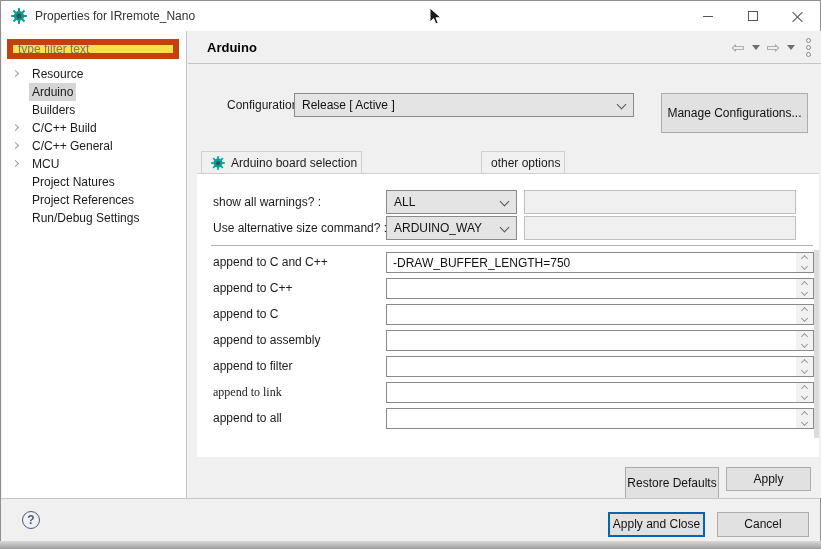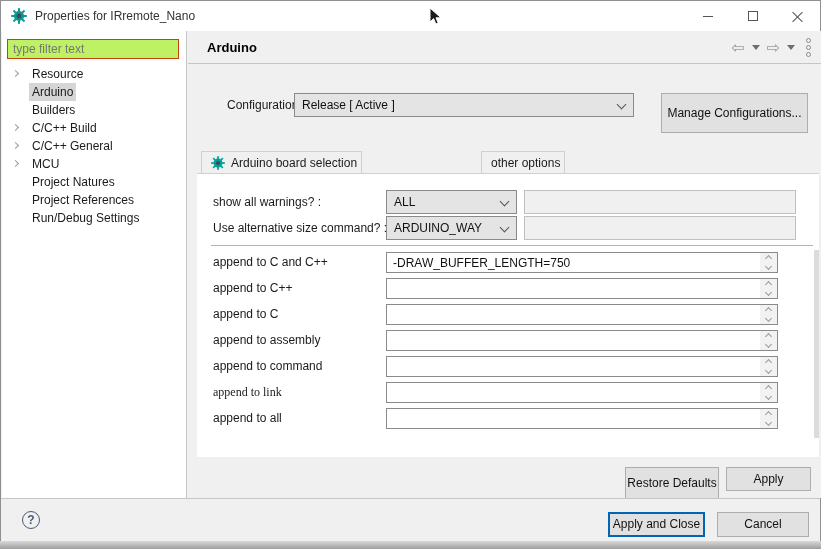--- a/index.html
+++ b/index.html
@@ -17,21 +17,21 @@
   .glyph-min { width:10px; height:1px; background:#555; }
   .glyph-max { width:10px; height:10px; border:1px solid #555; }
   .glyph-close { position:relative; width:11px; height:11px; }
   .glyph-close::before, .glyph-close::after { content:""; position:absolute; left:5px; top:-1px; width:1px; height:14px; background:#555; }
   .glyph-close::before { transform:rotate(45deg); }
   .glyph-close::after { transform:rotate(-45deg); }
   .cursor-arrow { position:absolute; left:428px; top:6px; }
 
   
   .sidebar { position:absolute; left:1px; top:30px; width:185px; height:467px; background:#fff; border-right:1px solid #c6c6c6; }
-  .filter-input { position:absolute; left:5px; top:8px; width:172px; height:20px; border:1px solid #c2410c; padding:0 5px; font-family:"Liberation Sans",sans-serif; font-size:12px; color:#333; background:#bef264; }
+  .filter-input { position:absolute; left:5px; top:8px; width:172px; height:20px; border:6px solid #c2410c; padding:0 5px; font-family:"Liberation Sans",sans-serif; font-size:12px; color:#333; background:#fde047; }
   .filter-input::placeholder { color:#767676; }
   .tree { position:absolute; left:0; top:34px; width:100%; }
   .tree-row { position:relative; height:18px; line-height:18px; }
   .tree-chevron { position:absolute; left:11px; top:6px; width:5px; height:5px; border-top:1px solid #9a9a9a; border-right:1px solid #9a9a9a; transform:rotate(45deg); }
   .tree-label { position:absolute; left:27px; top:0; padding:0 3px; white-space:nowrap; }
   .tree-row.selected .tree-label { background:#d6d6d6; }
 
   
   .main { position:absolute; left:187px; top:30px; width:633px; height:467px; background:#f0f0f0; }
   .main-header { position:absolute; left:0; top:0; width:100%; height:33px; border-bottom:1px solid #c6c6c6; }
@@ -58,21 +58,21 @@
   .tab-3 { left:293px; width:84px; }
   .tab-icon { width:14px; height:14px; flex:0 0 auto; }
 
   
   .tab-content { position:absolute; left:9px; top:142px; width:622px; height:284px; background:#fff; border-top:1px solid #d0d0d0; z-index:2; }
   .frow { position:absolute; left:0; width:100%; }
   .frow-label { position:absolute; left:16px; line-height:24px; white-space:nowrap; }
   .sel-combo { position:absolute; left:189px; width:131px; }
   .extra-field { position:absolute; left:327px; width:272px; height:24px; background:#f0f0f0; border:1px solid #c0c0c0; }
   .hsep { position:absolute; left:14px; right:6px; top:71px; height:1px; background:#b4b4b4; }
-  .append-field { position:absolute; left:189px; width:392px; height:21px; }
+  .append-field { position:absolute; left:189px; width:428px; height:21px; }
   .append-field input { width:100%; height:100%; border:1px solid #8a8a8a; padding:0 22px 0 6px; font-family:"Liberation Sans",sans-serif; font-size:12px; color:#111; background:#fff; }
   .spinner { position:absolute; right:1px; top:1px; bottom:1px; width:17px; background:#f2f2f2; display:flex; flex-direction:column; align-items:center; justify-content:space-between; padding:3px 0; }
   .sp-up   { width:5px; height:5px; border-top:1.3px solid #9a9a9a; border-left:1.3px solid #9a9a9a; transform:rotate(45deg); }
   .sp-down { width:5px; height:5px; border-bottom:1.3px solid #9a9a9a; border-right:1.3px solid #9a9a9a; transform:rotate(45deg); }
   .vscroll { position:absolute; right:0px; top:76px; width:5px; height:188px; background:#dcdcdc; }
 
   
   .restore-btn { position:absolute; left:437px; top:436px; width:94px; height:32px; line-height:22px; }
   .apply-btn   { position:absolute; left:538px; top:436px; width:85px; height:24px; line-height:22px; }
 
@@ -261,21 +261,21 @@
           <span class="frow-label" style="line-height:21px;">append to assembly</span>
           <div class="append-field">
             <input value="" style="">
             <div class="spinner">
                 <span class="sp-up"></span>
                 <span class="sp-down"></span>
               </div>
           </div>
         </div>
         <div class="frow" style="top:182px;">
-          <span class="frow-label" style="line-height:21px;">append to command</span>
+          <span class="frow-label" style="line-height:21px;">append to filter</span>
           <div class="append-field">
             <input value="" style="">
             <div class="spinner">
                 <span class="sp-up"></span>
                 <span class="sp-down"></span>
               </div>
           </div>
         </div>
         <div class="frow" style="top:208px;">
           <span class="frow-label" style="line-height:21px;font-family:Liberation Serif, serif;">append to link</span>

